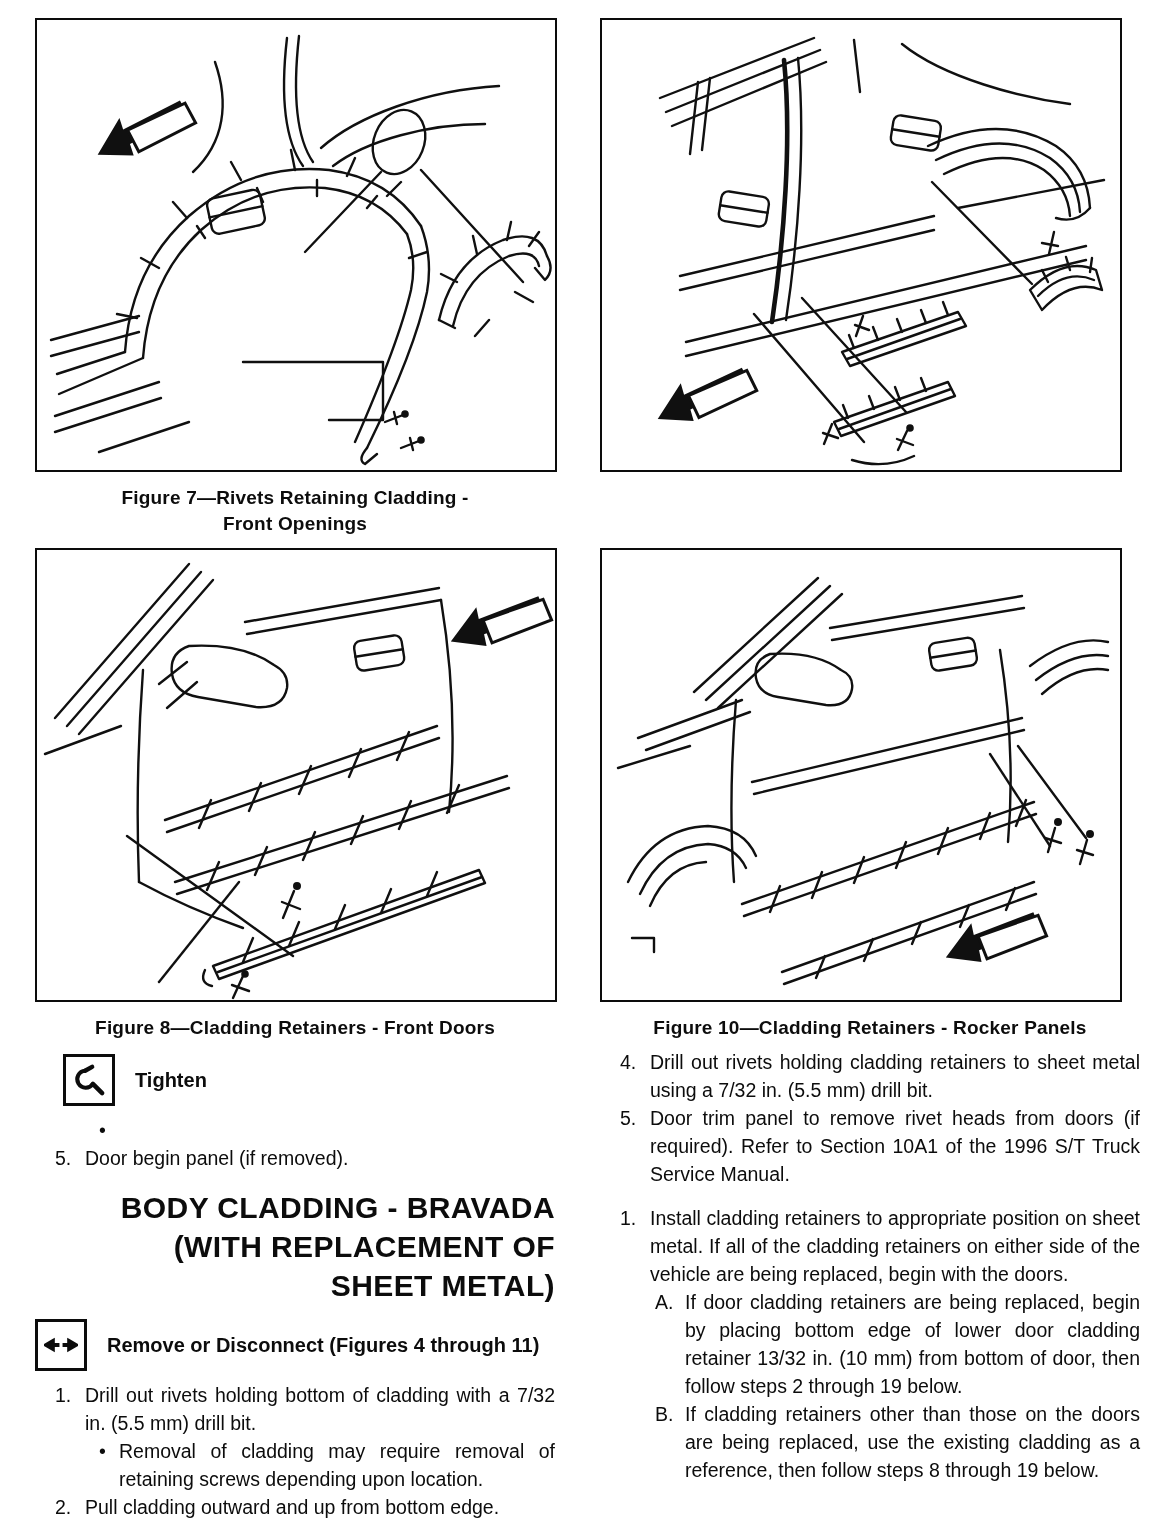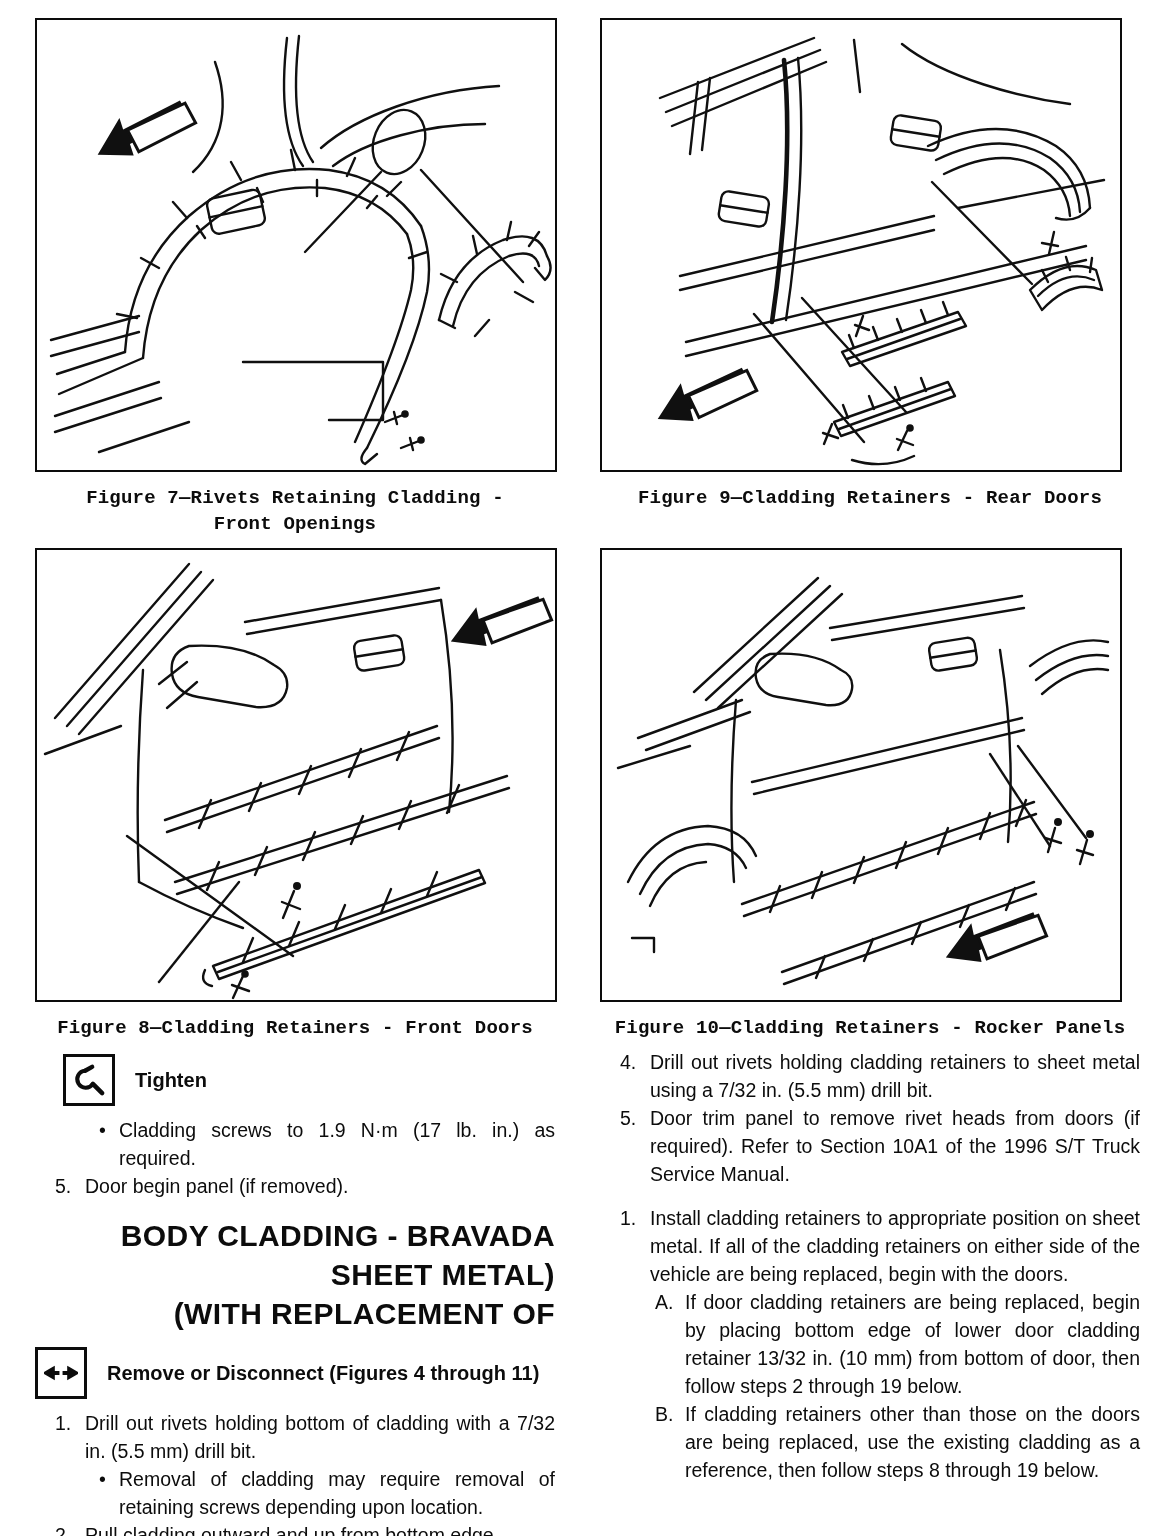--- a/index.html
+++ b/index.html
@@ -9,21 +9,21 @@
     color:#0c0c0c;
     -webkit-font-smoothing:antialiased;
   }
   .page{
     display:grid;
     grid-template-columns:520px 540px;
     grid-template-rows:530px 500px auto;
     column-gap:45px;
     padding:18px 0 0 35px;
   }
-  .figcell{display:flex;flex-direction:column;font-family:Liberation Mono, monospace;}
+  .figcell{display:flex;flex-direction:column;}
   .figbox{
     width:518px;height:450px;border:2px solid #0c0c0c;background:#fff;
     overflow:hidden;flex:none;
   }
   .figbox svg{display:block;width:100%;height:100%;}
   .caption{
     margin-top:13px;text-align:center;font-weight:bold;
     font-size:19px;line-height:26px;letter-spacing:.2px;
   }
   .textcol{font-size:19.5px;line-height:28px;}
@@ -169,23 +169,20 @@
           <path d="M250,440 q32,10 62,-4"></path>
           <path d="M296,430 l9,-19 m-10,8 l16,6"></path>
           <circle cx="308" cy="408" r="2.6" fill="#101010"></circle>
         </g>
         <g transform="translate(48,372) rotate(-16)">
           <polygon points="0,28 32,0 32,12 95,2 98,18 34,28 34,40" fill="#101010"></polygon>
           <polygon points="36,14 99,6 103,28 40,38" fill="#fff" stroke="#101010" stroke-width="3"></polygon>
         </g>
       </svg>
     </div>
-    <div class="caption">
-      <div>Figure 9—Cladding Retainers - Rear Doors</div>
-    </div>
   </div>
 
   <div class="figcell">
     <div class="figbox">
       <svg viewBox="0 0 518 450">
         <g fill="none" stroke="#101010" stroke-width="2.4" stroke-linecap="round" stroke-linejoin="round">
 
           <path d="M18,168 L152,14 M30,176 L164,22 M42,184 L176,30"></path>
           <path d="M8,204 L84,176"></path>
 
@@ -294,31 +291,30 @@
         <svg width="34" height="34" viewBox="0 0 44 44">
           <path d="M17,10 a11,11 0 1 0 10,17" fill="none" stroke="#0c0c0c" stroke-width="4"></path>
           <path d="M17,10 L26,5 M27,27 L39,39" fill="none" stroke="#0c0c0c" stroke-width="4.5" stroke-linecap="round"></path>
         </svg>
       </span>
       <span class="iconlabel">Tighten</span>
     </div>
 
     <div class="step lvl-bullet">
       <span class="marker">•</span>
-      <span class="text">Cladding screws to 1.9 N·m (17 lb. in.) as required.</span>
     </div>
     <div class="step lvl-num">
       <span class="marker">5.</span>
       <span class="text">Door begin panel (if removed).</span>
     </div>
 
     <div class="heading">
       <div>BODY CLADDING - BRAVADA</div>
+      <div>(WITH REPLACEMENT OF</div>
       <div>SHEET METAL)</div>
-      <div>(WITH REPLACEMENT OF</div>
     </div>
 
     <div class="iconrow">
       <span class="iconbox">
         <svg width="34" height="34" viewBox="0 0 44 44">
           <g stroke="#0c0c0c" stroke-width="4" fill="#0c0c0c">
             <line x1="20" y1="22" x2="11" y2="22"></line>
             <polygon points="12,16 2,22 12,28"></polygon>
             <line x1="24" y1="22" x2="33" y2="22"></line>
             <polygon points="32,16 42,22 32,28"></polygon>

